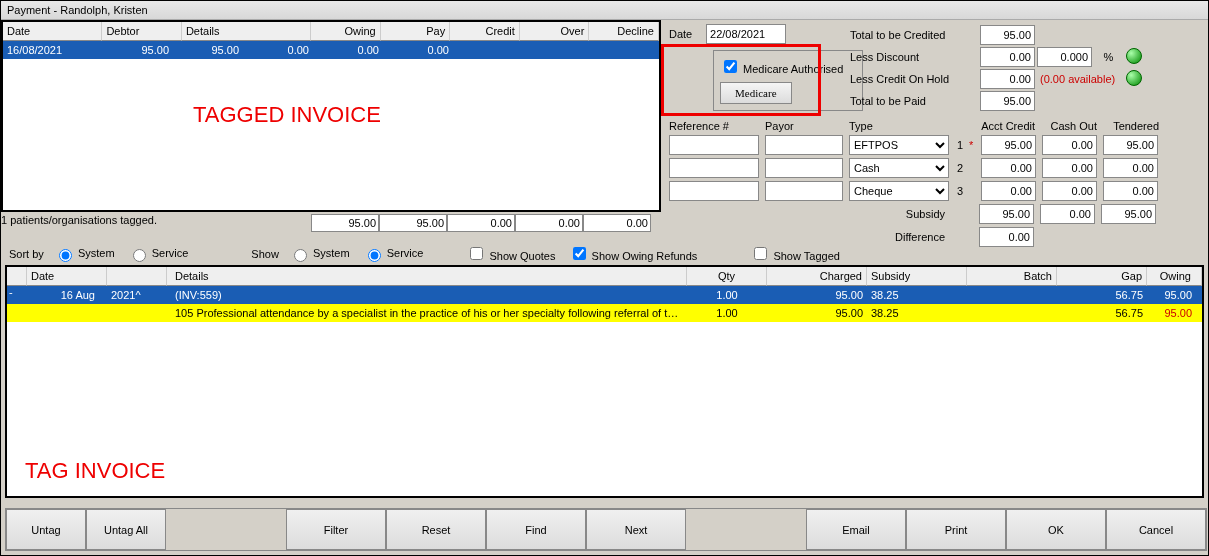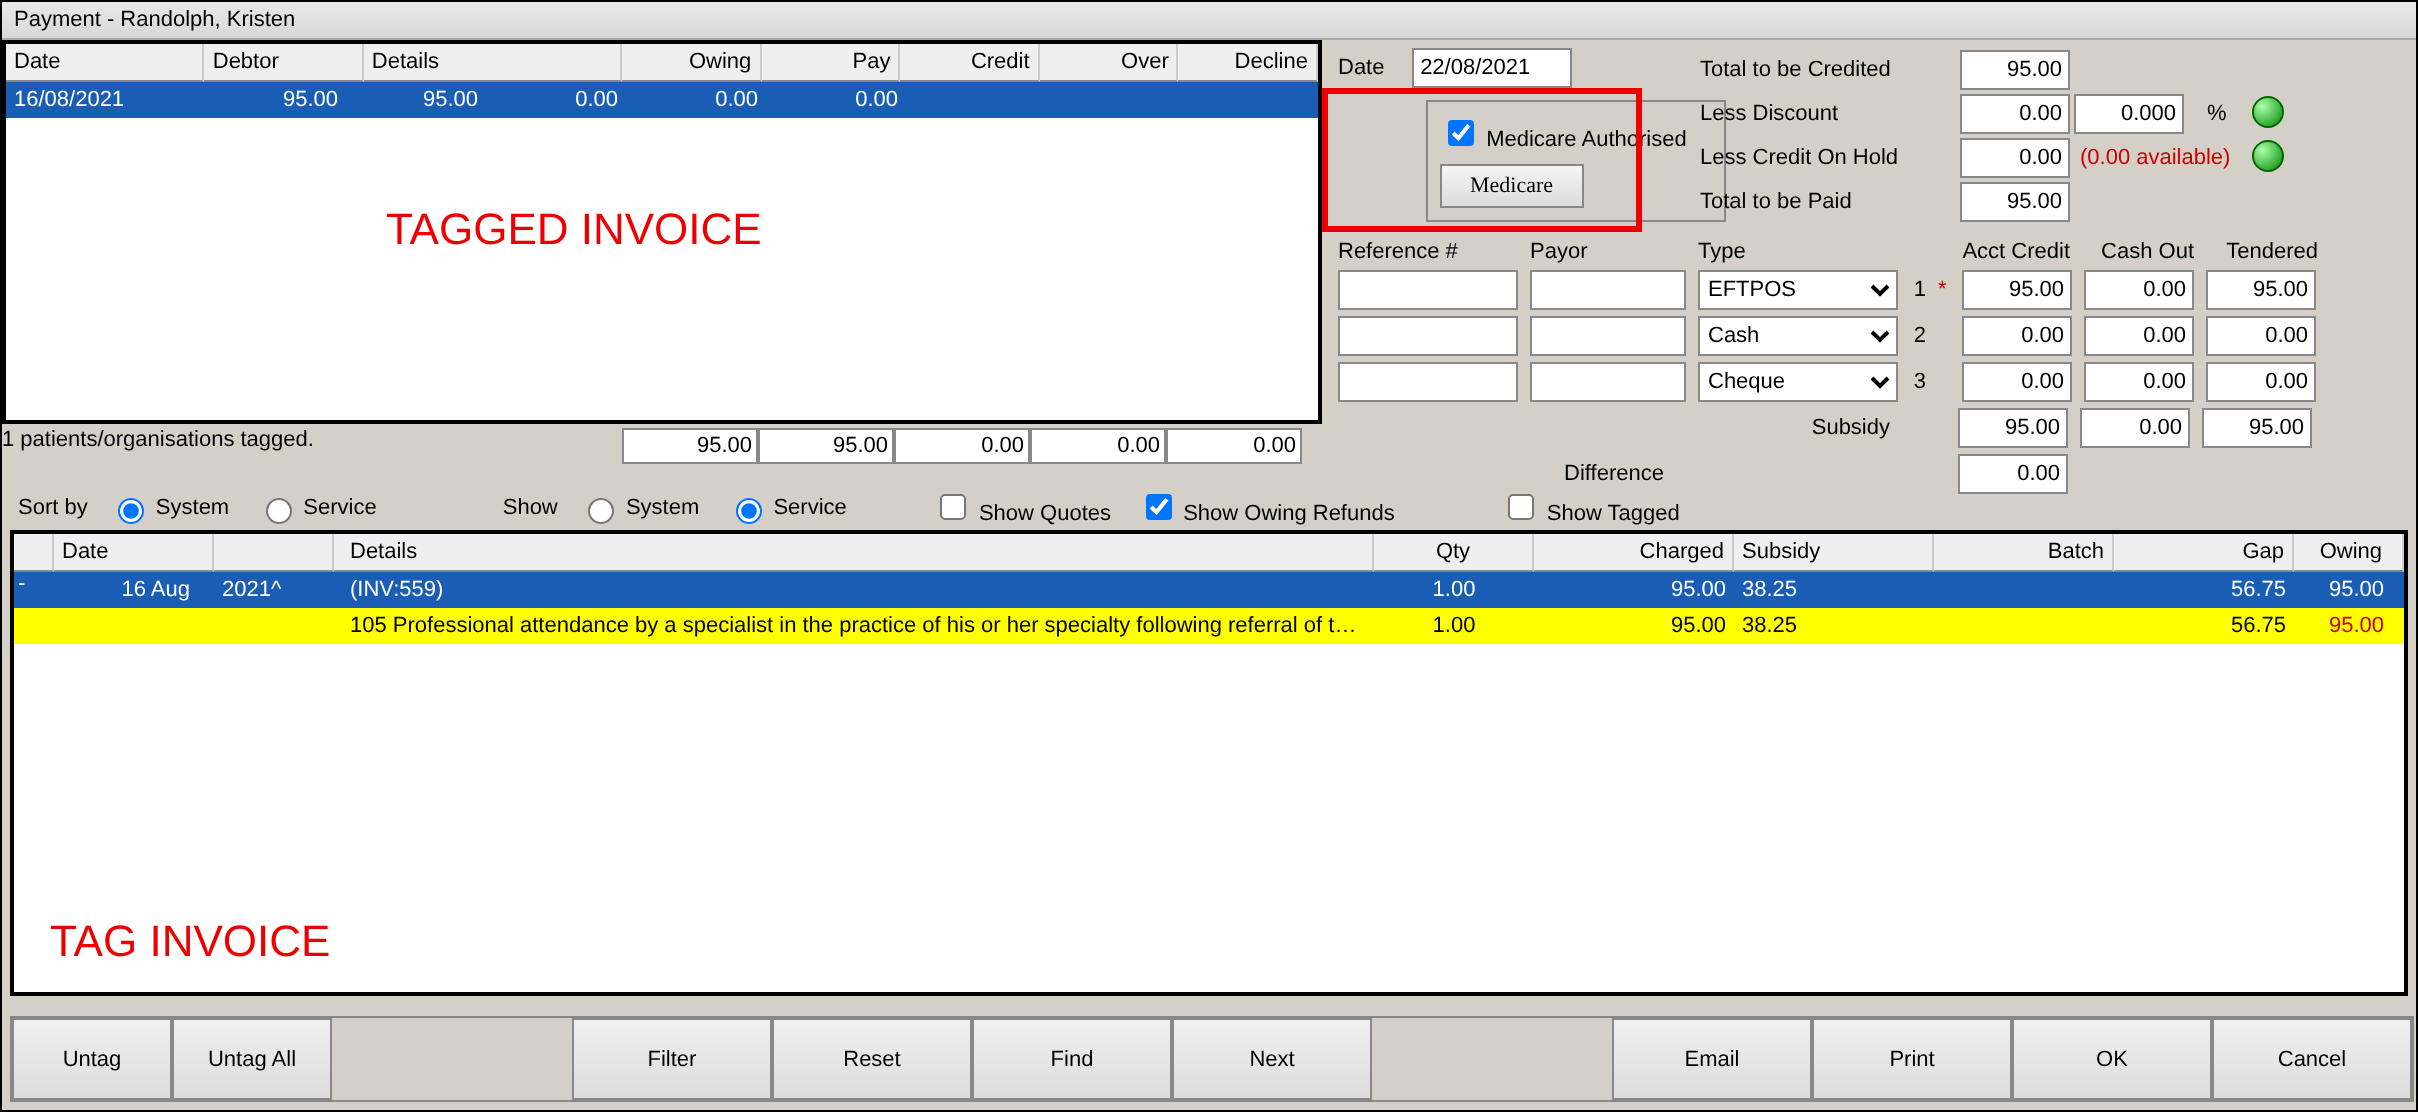--- a/index.html
+++ b/index.html
@@ -309,21 +309,21 @@
     </div>
 
     <div style="display:flex; gap:6px; margin-top:3px; align-items:center;">
       <div style="width:284px; text-align:right; padding-right:8px">Subsidy</div>
       <span style="width:14px"></span>
       <input class="txt num-box" readonly="" value="95.00" style="">
       <input class="txt num-box" readonly="" value="0.00" style="">
       <input class="txt num-box" readonly="" value="95.00" style="">
     </div>
     <div style="display:flex; gap:6px; margin-top:3px; align-items:center;">
-      <div style="width:284px; text-align:center; padding-right:8px">Difference</div>
+      <div style="width:284px; text-align:right; padding-right:8px">Difference</div>
       <span style="width:14px"></span>
       <input class="txt num-box" readonly="" value="0.00" style="">
     </div>
   </div>
 </div>
 
 <div class="totals-row">
   <div class="spacer">1 patients/organisations tagged.</div>
   <input readonly="" value="95.00" style="">
   <input readonly="" value="95.00" style="">

